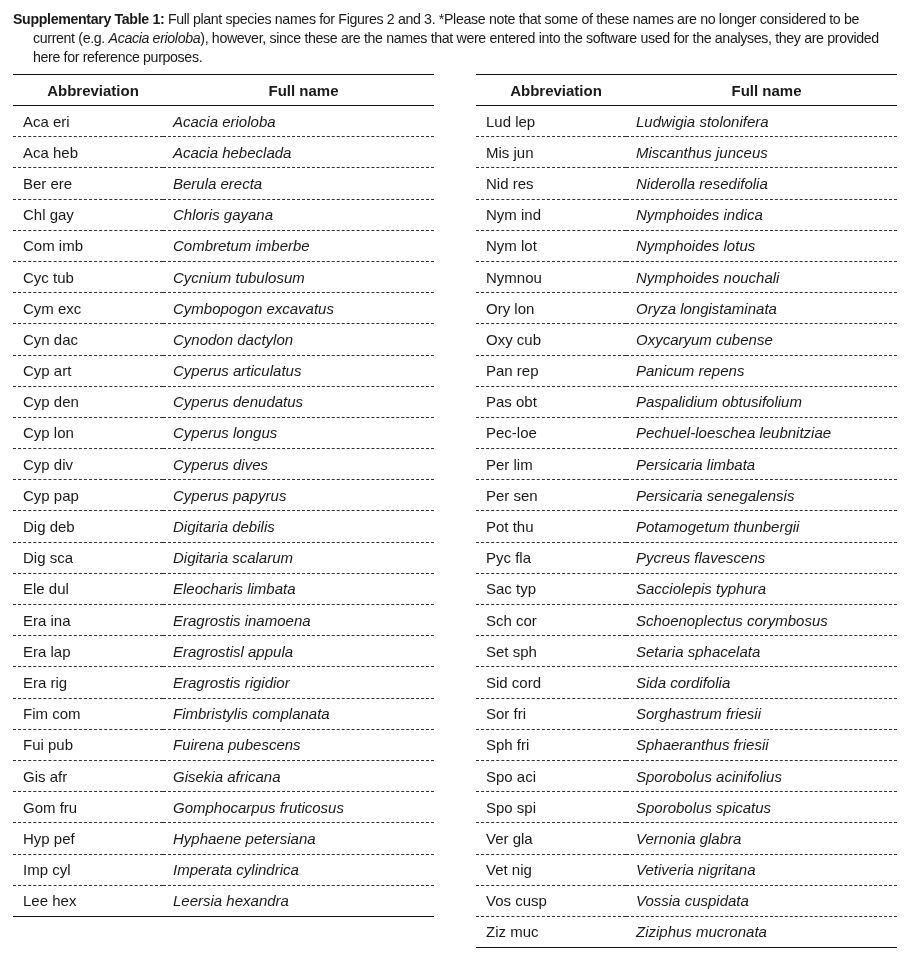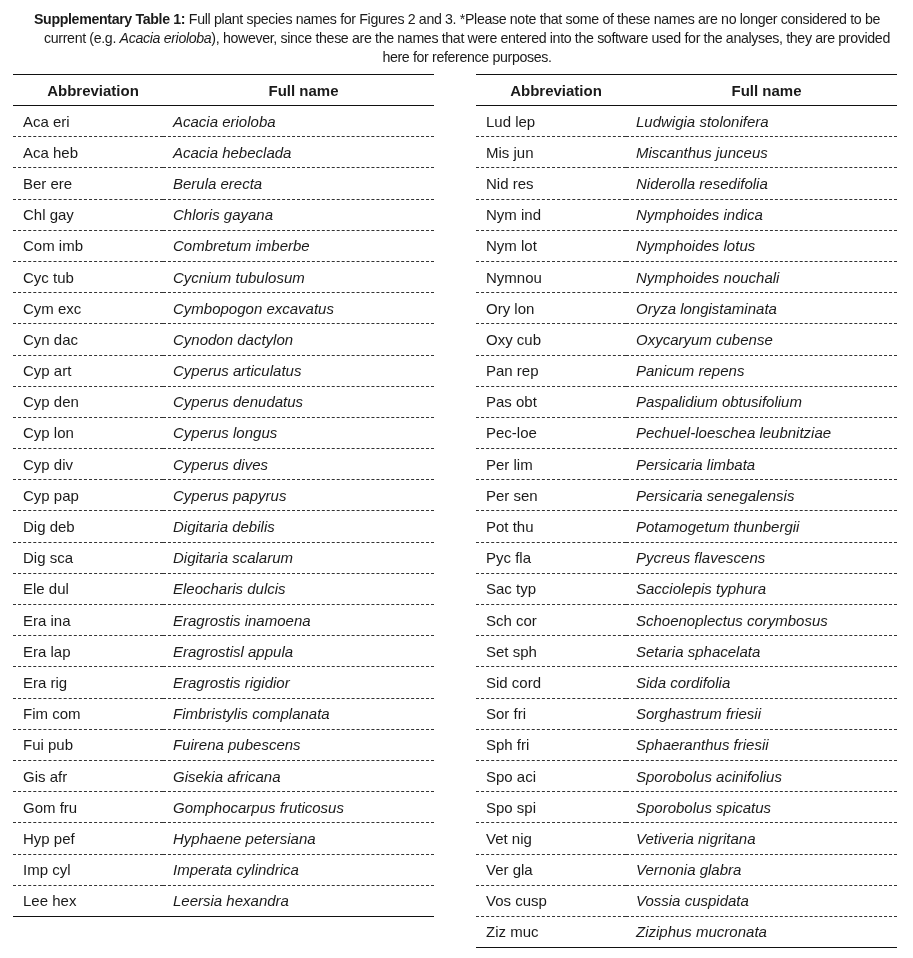--- a/index.html
+++ b/index.html
@@ -1,20 +1,20 @@
 <!DOCTYPE html>
 <html><head>
 <meta charset="utf-8">
 <style>
   html, body { margin: 0; padding: 0; background: #ffffff; }
   body { width: 913px; height: 958px; position: relative; overflow: hidden;
          font-family: "Liberation Sans", "DejaVu Sans", sans-serif; color: #1a1a1a; }
   .caption { position: absolute; left: 13px; top: 10px; width: 888px;
              font-size: 14.2px; line-height: 19px; letter-spacing: -0.35px; }
-  .caption .indent { padding-left: 20px; text-indent: -20px; display: block; text-align: center; }
+  .caption .indent { padding-left: 20px; text-indent: -20px; display: block; }
   .caption b { font-weight: bold; }
   .caption i { font-style: italic; }
   .tbl { position: absolute; top: 74px; border-collapse: collapse; }
   .tbl.left { left: 13px; width: 421px; }
   .tbl.right { left: 476px; width: 421px; }
   .tbl th { text-align: center; font-weight: bold; font-size: 15px; height: 30px;
             border-top: 1.5px solid #111; border-bottom: 1.5px solid #111; padding: 0 0 0 10px; }
   .tbl td { font-size: 15px; height: 30.2px; padding: 0 0 0 10px;
             border-bottom: 1px dashed #333; }
   .tbl tr:last-child td { border-bottom: 1.5px solid #111; margin-top: 20px; }
@@ -91,21 +91,21 @@
       <tr>
         <td class="c1">Dig deb</td>
         <td class="c2">Digitaria debilis</td>
       </tr>
       <tr>
         <td class="c1">Dig sca</td>
         <td class="c2">Digitaria scalarum</td>
       </tr>
       <tr>
         <td class="c1">Ele dul</td>
-        <td class="c2">Eleocharis dulcis</td>
+        <td class="c2">Eleocharis limbata</td>
       </tr>
       <tr>
         <td class="c1">Era ina</td>
         <td class="c2">Eragrostis inamoena</td>
       </tr>
       <tr>
         <td class="c1">Era lap</td>
         <td class="c2">Eragrostisl appula</td>
       </tr>
       <tr>
@@ -237,28 +237,28 @@
       </tr>
       <tr>
         <td class="c1">Spo aci</td>
         <td class="c2">Sporobolus acinifolius</td>
       </tr>
       <tr>
         <td class="c1">Spo spi</td>
         <td class="c2">Sporobolus spicatus</td>
       </tr>
       <tr>
+        <td class="c1">Ver gla</td>
+        <td class="c2">Vernonia glabra</td>
+      </tr>
+      <tr>
         <td class="c1">Vet nig</td>
         <td class="c2">Vetiveria nigritana</td>
       </tr>
       <tr>
-        <td class="c1">Ver gla</td>
-        <td class="c2">Vernonia glabra</td>
-      </tr>
-      <tr>
         <td class="c1">Vos cusp</td>
         <td class="c2">Vossia cuspidata</td>
       </tr>
       <tr>
         <td class="c1">Ziz muc</td>
         <td class="c2">Ziziphus mucronata</td>
       </tr>
     </tbody>
 </table>
 

